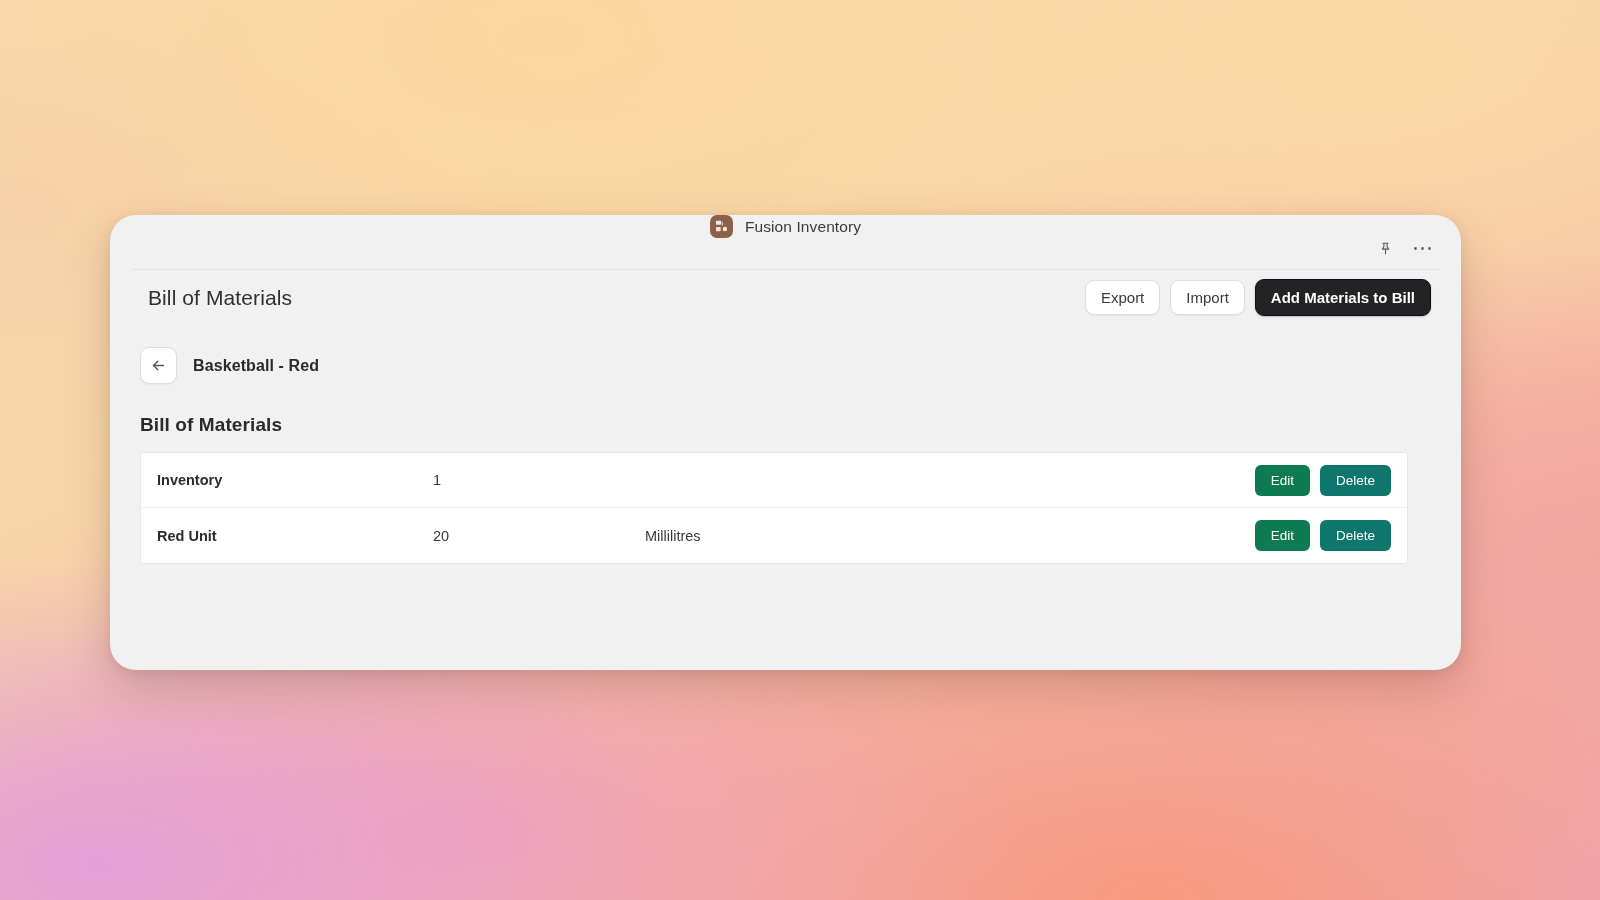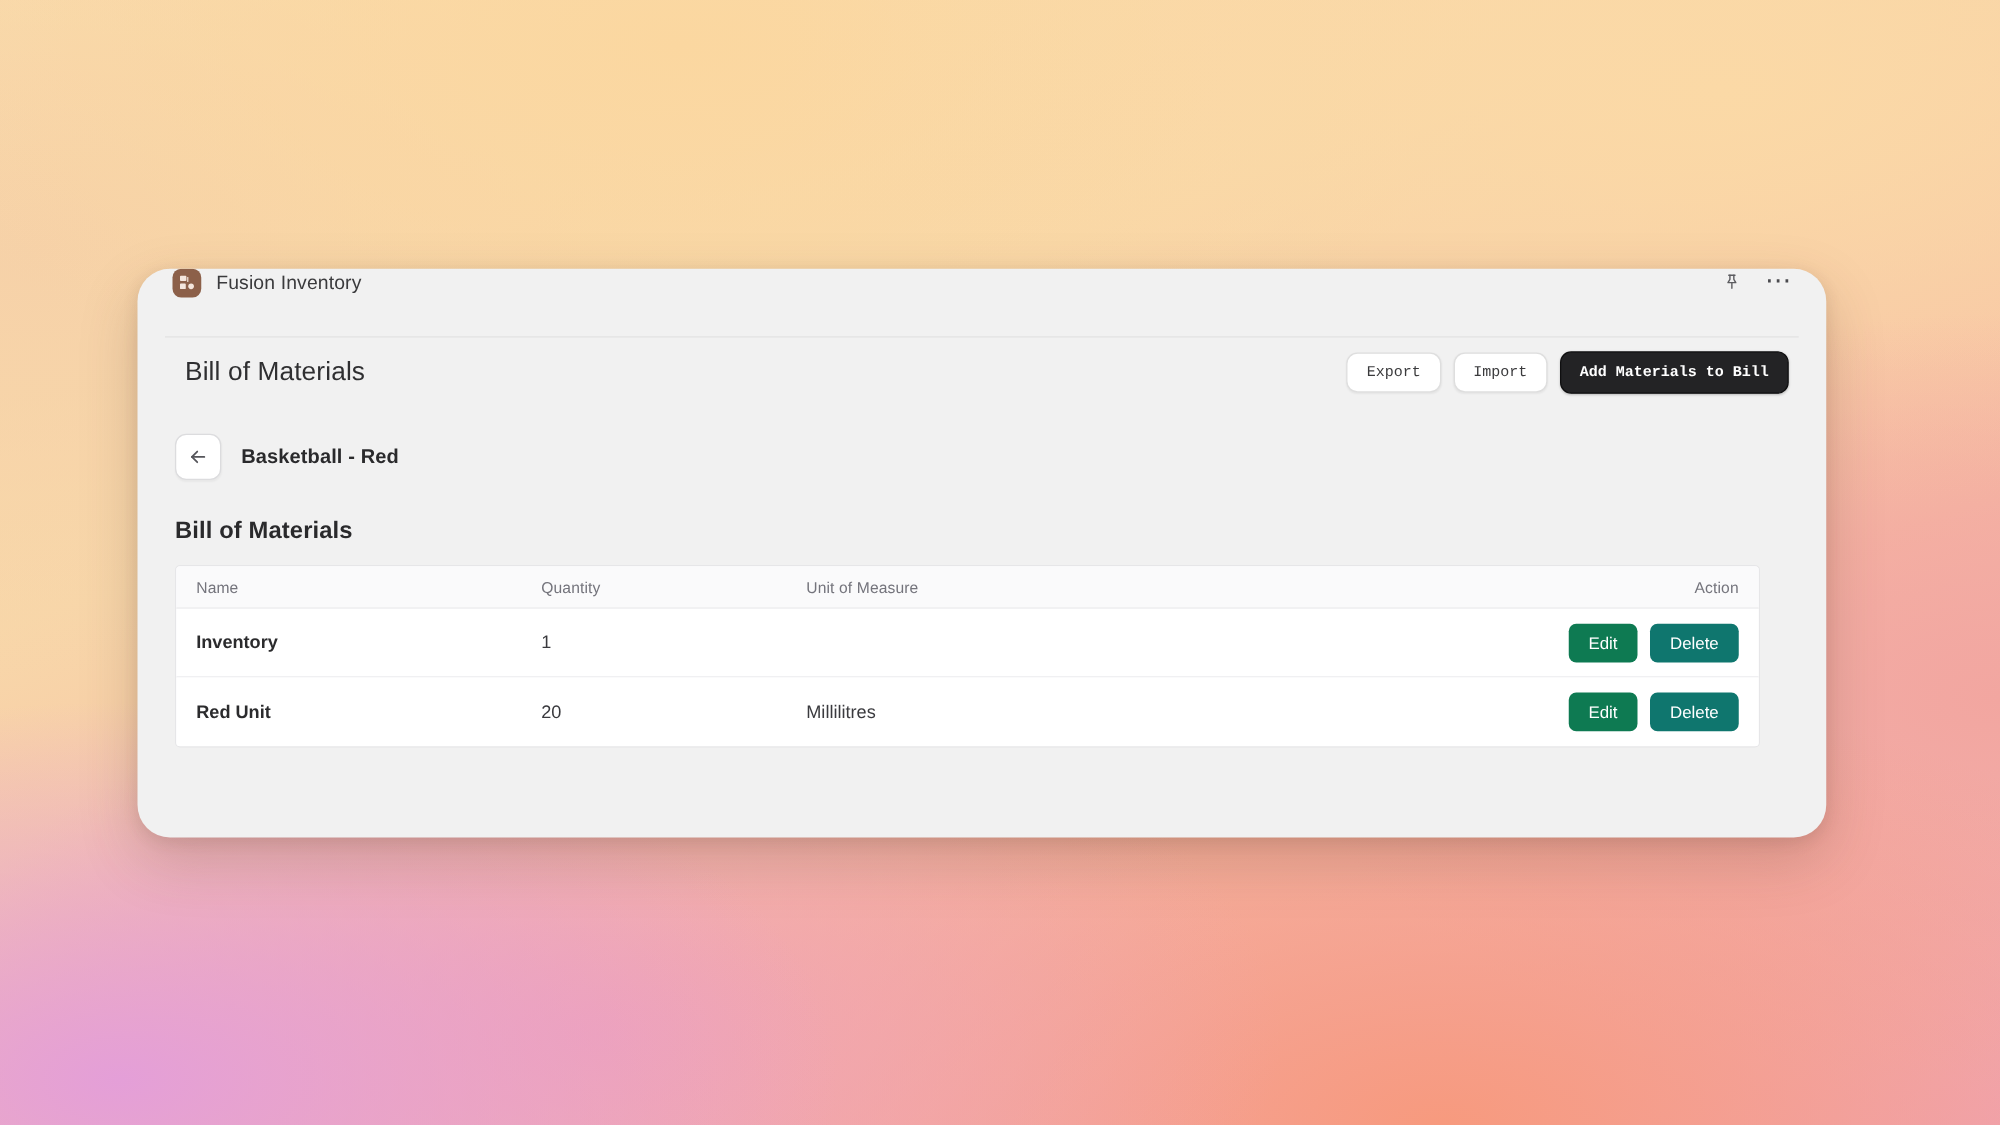--- a/index.html
+++ b/index.html
@@ -31,23 +31,24 @@
     left: 110px; top: 215px;
     width: 1351px; height: 455px;
     background: #f1f1f1;
     border-radius: 26px;
     box-shadow: 0 18px 46px rgba(90,60,40,0.22), 0 3px 12px rgba(90,60,40,0.12);
     overflow: hidden;
   }
   
   .titlebar {
     height: 54px;
-    display: flex; align-items: flex-start;
+    display: flex; align-items: center;
     padding: 0 28px 0 28px;
     position: relative;
+    flex-direction: column;
   }
   .app-id { display: flex; align-items: center; gap: 12px; }
   .app-icon {
     width: 23px; height: 23px;
     border-radius: 7px;
     background: #8c6049;
     display: flex; align-items: center; justify-content: center;
     color: #f4e6dd;
     flex: none;
   }
@@ -70,22 +71,22 @@
     border-top: 1px solid #e2e2e2;
     display: flex; align-items: center;
     padding: 0 8px;
   }
   .page-title {
     font-size: 21px; color: #2f2f31; letter-spacing: .1px;
     padding-left: 8px;
   }
   .hdr-buttons { margin-left: auto; display: flex; align-items: center; gap: 10px; }
   .btn {
-    font-family: Liberation Mono, monospace;
-    font-size: 12px;
+    font-family: Liberation Sans, sans-serif;
+    font-size: 15px;
     border-radius: 9px;
     padding: 8px 15px;
     cursor: pointer;
     white-space: nowrap;
   }
   .btn-light {
     background: #ffffff; color: #3a3a3c;
     border: 1px solid #dedede;
     box-shadow: 0 1px 1.5px rgba(0,0,0,0.05);
   }
@@ -202,26 +203,20 @@
           <path d="M19 12H5"></path>
             <path d="M11 18l-6-6 6-6"></path>
         </svg>
       </span>
       <span class="entity-title">Basketball - Red</span>
     </div>
 
     <div class="section-title">Bill of Materials</div>
 
     <div class="table">
-      <div class="thead">
-        <div class="th col-name">Name</div>
-        <div class="th col-qty">Quantity</div>
-        <div class="th col-uom">Unit of Measure</div>
-        <div class="th col-action">Action</div>
-      </div>
 
       <div class="trow">
         <div class="col-name cell-name">Inventory</div>
         <div class="col-qty cell-text">1</div>
         <div class="col-action">
           <button class="btn-edit">Edit</button>
           <button class="btn-delete">Delete</button>
         </div>
       </div>
 

